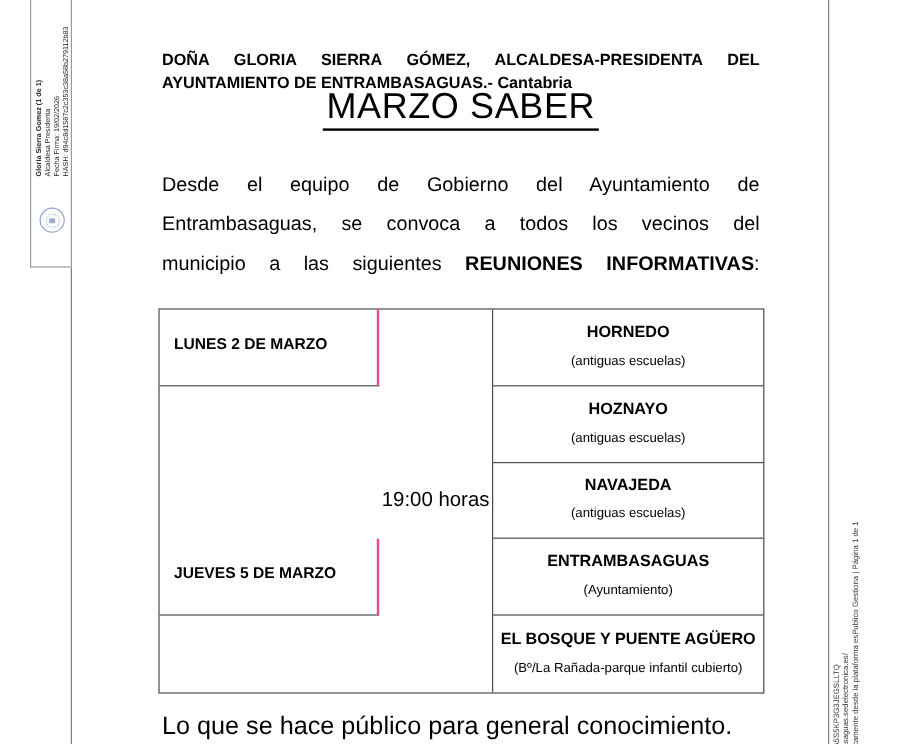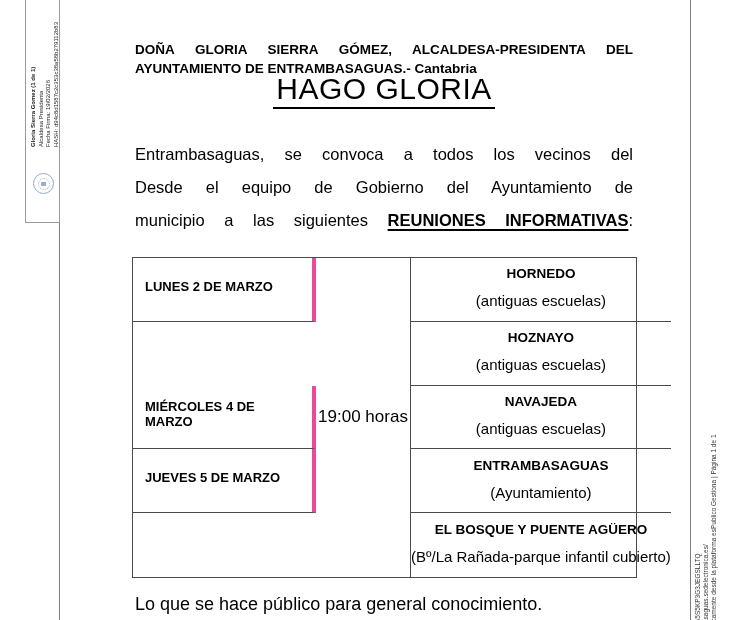--- a/index.html
+++ b/index.html
@@ -35,43 +35,43 @@
                 font-size:13.5px; font-weight:bold; line-height:19px; color:#000; }
   .doc-header .jline { text-align:justify; text-align-last:justify;margin-top:20px; }
 
   .doc-title { position:absolute; left:135px; top:72px; width:498px; text-align:center; }
   .doc-title span { display:inline-block; font-size:30px; color:#000;
                     border-bottom:2.5px solid #000; padding:0 3px 1px; letter-spacing:.5px; }
 
   .doc-body { position:absolute; left:135px; top:138px; width:498px;
               font-size:16.5px; line-height:33px; color:#000; }
   .doc-body .jline { text-align:justify; text-align-last:justify; }
-  .bold-underline { font-weight:bold; text-decoration:underline;
+  .bold-underline { font-weight:bold; 
                     text-decoration-thickness:2px; text-underline-offset:3px;margin-top:16px; }
 
   .meeting-table { position:absolute; left:132px; top:257px; width:505px; height:321px;
                    display:grid; grid-template-columns:183px 95px 1fr;
                    grid-template-rows:repeat(5, 1fr);
                    border:1px solid #4a4a4a; background:#fff; }
   .cell { font-size:13px; color:#000; }
-  .day-cell { grid-column:1; border-right:4px solid #ec4899; border-bottom:1px solid #4a4a4a;
+  .day-cell { grid-column:1; border-right:2px solid #ec4899; border-bottom:1px solid #4a4a4a;
               display:flex; align-items:center; padding:0 6px 6px 12px; font-weight:bold; }
   .day-cell.last { border-bottom:none; }
   .time-cell { grid-column:2; grid-row:1 / 6; border-right:1px solid #4a4a4a;
                display:flex; align-items:center; justify-content:center;
                font-size:17px; font-weight:normal; }
   .place-cell { grid-column:3; border-bottom:1px solid #4a4a4a;
                 display:flex; flex-direction:column; align-items:center; justify-content:center;
                 text-align:center; padding-bottom:3px; }
   .place-cell.last { border-bottom:none; }
   .place-name { font-weight:bold; font-size:13.5px; }
-  .place-venue { font-size:15px; margin-top:11px; white-space:nowrap; }
+  .place-venue { font-size:11px; margin-top:11px; white-space:nowrap; }
 
   .doc-closing { position:absolute; left:135px; top:594px; width:520px;
-                 font-size:18px; color:#000; }
+                 font-size:21px; color:#000; }
   .r1{grid-row:1}.r2{grid-row:2}.r3{grid-row:3}.r4{grid-row:4}.r5{grid-row:5}
 </style>
 </head>
 <body>
 
 <div class="vrule vrule-left"></div>
 <div class="vrule vrule-right"></div>
 
 <div class="sig-box">
   <div class="sig-rotated">
@@ -92,32 +92,31 @@
   <div>asaguas.sedelectronica.es/</div>
   <div>icamente desde la plataforma esPublico Gestiona | Página 1 de 1</div>
 </div>
 
 <div class="doc-header">
   <div class="jline">DOÑA GLORIA SIERRA GÓMEZ, ALCALDESA-PRESIDENTA DEL</div>
   <div>AYUNTAMIENTO DE ENTRAMBASAGUAS.- Cantabria</div>
 </div>
 
 <div class="doc-title">
-  <span>HAGO GLORIA</span>
+  <span>MARZO SABER</span>
 </div>
 
 <div class="doc-body">
+  <div class="jline">Desde el equipo de Gobierno del Ayuntamiento de</div>
   <div class="jline">Entrambasaguas, se convoca a todos los vecinos del</div>
-  <div class="jline">Desde el equipo de Gobierno del Ayuntamiento de</div>
   <div class="jline"><span>municipio a las siguientes </span><span class="bold-underline">REUNIONES INFORMATIVAS</span><span>:</span></div>
 </div>
 
 <div class="meeting-table">
   <div class="cell day-cell r1">LUNES 2 DE MARZO</div>
-  <div class="cell day-cell r3">MIÉRCOLES 4 DE MARZO</div>
   <div class="cell day-cell r4">JUEVES 5 DE MARZO</div>
 
   <div class="cell time-cell">19:00 horas</div>
 
   <div class="cell place-cell r1">
     <div class="place-name">HORNEDO</div>
     <div class="place-venue">(antiguas escuelas)</div>
   </div>
   <div class="cell place-cell r2">
     <div class="place-name">HOZNAYO</div>

